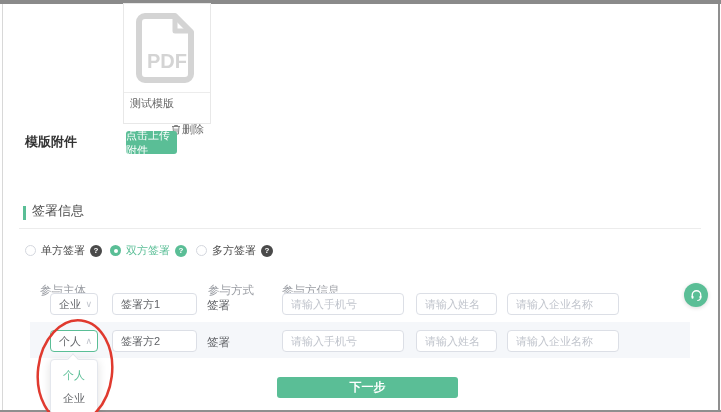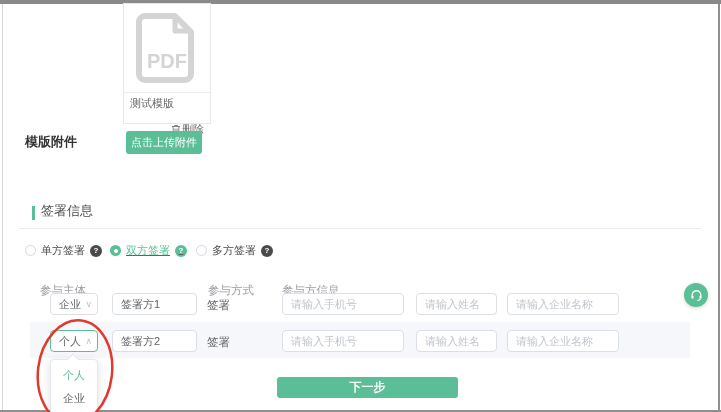--- a/index.html
+++ b/index.html
@@ -18,26 +18,26 @@
   .pdf-card { position:absolute; left:123px; top:3px; width:88px; height:121px;
     border:1px solid #e8e8e8; background:#fff; }
   .pdf-icon-zone { height:89px; display:flex; align-items:center; justify-content:center;
     border-bottom:1px solid #ececec; }
   .pdf-card-footer { padding:3px 6px 2px 6px; }
   .pdf-filename { font-size:11px; color:#666; line-height:14px; }
   .pdf-delete-row { display:flex; justify-content:flex-end; align-items:center; gap:1px;
     font-size:11px; color:#666; margin-top:12px; cursor:pointer; }
 
   .attach-label { position:absolute; left:25px; top:133px; font-size:13px; font-weight:bold; color:#333;text-align:center; }
-  .upload-btn { position:absolute; left:126px; top:131px; width:76px; height:23px;
+  .upload-btn { position:absolute; left:126px; top:131px; width:51px; height:23px;
     background:#5abe96; border-radius:3px; color:#fff; font-size:11px;
-    display:flex; align-items:center; justify-content:center; cursor:pointer;text-align:center; }
+    display:flex; align-items:center; justify-content:center; cursor:pointer; }
   .upload-hint { position:absolute; left:126px; top:158px; font-size:11px; color:#9b9b9b; }
 
-  .section-title { position:absolute; left:24px; top:202px; display:flex; align-items:flex-end;padding-left:8px; }
+  .section-title { position:absolute; left:15px; top:202px; display:flex; align-items:flex-end;padding-left:8px; }
   .section-bar { width:3px; height:14px; background:#5abe96; margin-right:6px; }
   .section-text { font-size:13px; color:#4a4a4a; }
   .section-divider { position:absolute; left:19px; right:20px; top:228px; height:1px; background:#ececec; }
 
   
   .mode-group { position:absolute; top:243px; display:flex; align-items:center; gap:5px; cursor:pointer; }
   .radio { width:11px; height:11px; border-radius:50%; border:1px solid #d4d7de; background:#fff; flex:0 0 auto; }
   .radio.checked { border:none; background:#5abe96; display:flex; align-items:center; justify-content:center; }
   .radio-dot { width:4px; height:4px; border-radius:50%; background:#fff; }
   .mode-label { font-size:11px; color:#4a4a4a; }
@@ -116,21 +116,21 @@
     <span class="section-bar"></span>
     <span class="section-text">签署信息</span>
   </div>
   <div class="section-divider"></div>
 
   <div class="mode-group" style="left:25px;">
     <span class="radio"></span>
     <span class="mode-label">单方签署</span>
     <span class="q-icon">?</span>
   </div>
-  <div class="mode-group" style="left:110px;text-decoration:underline;">
+  <div class="mode-group" style="left:110px;">
     <span class="radio checked">
         <span class="radio-dot"></span>
       </span>
     <span class="mode-label active">双方签署</span>
     <span class="q-icon green">?</span>
   </div>
   <div class="mode-group" style="left:196px;">
     <span class="radio"></span>
     <span class="mode-label">多方签署</span>
     <span class="q-icon">?</span>

